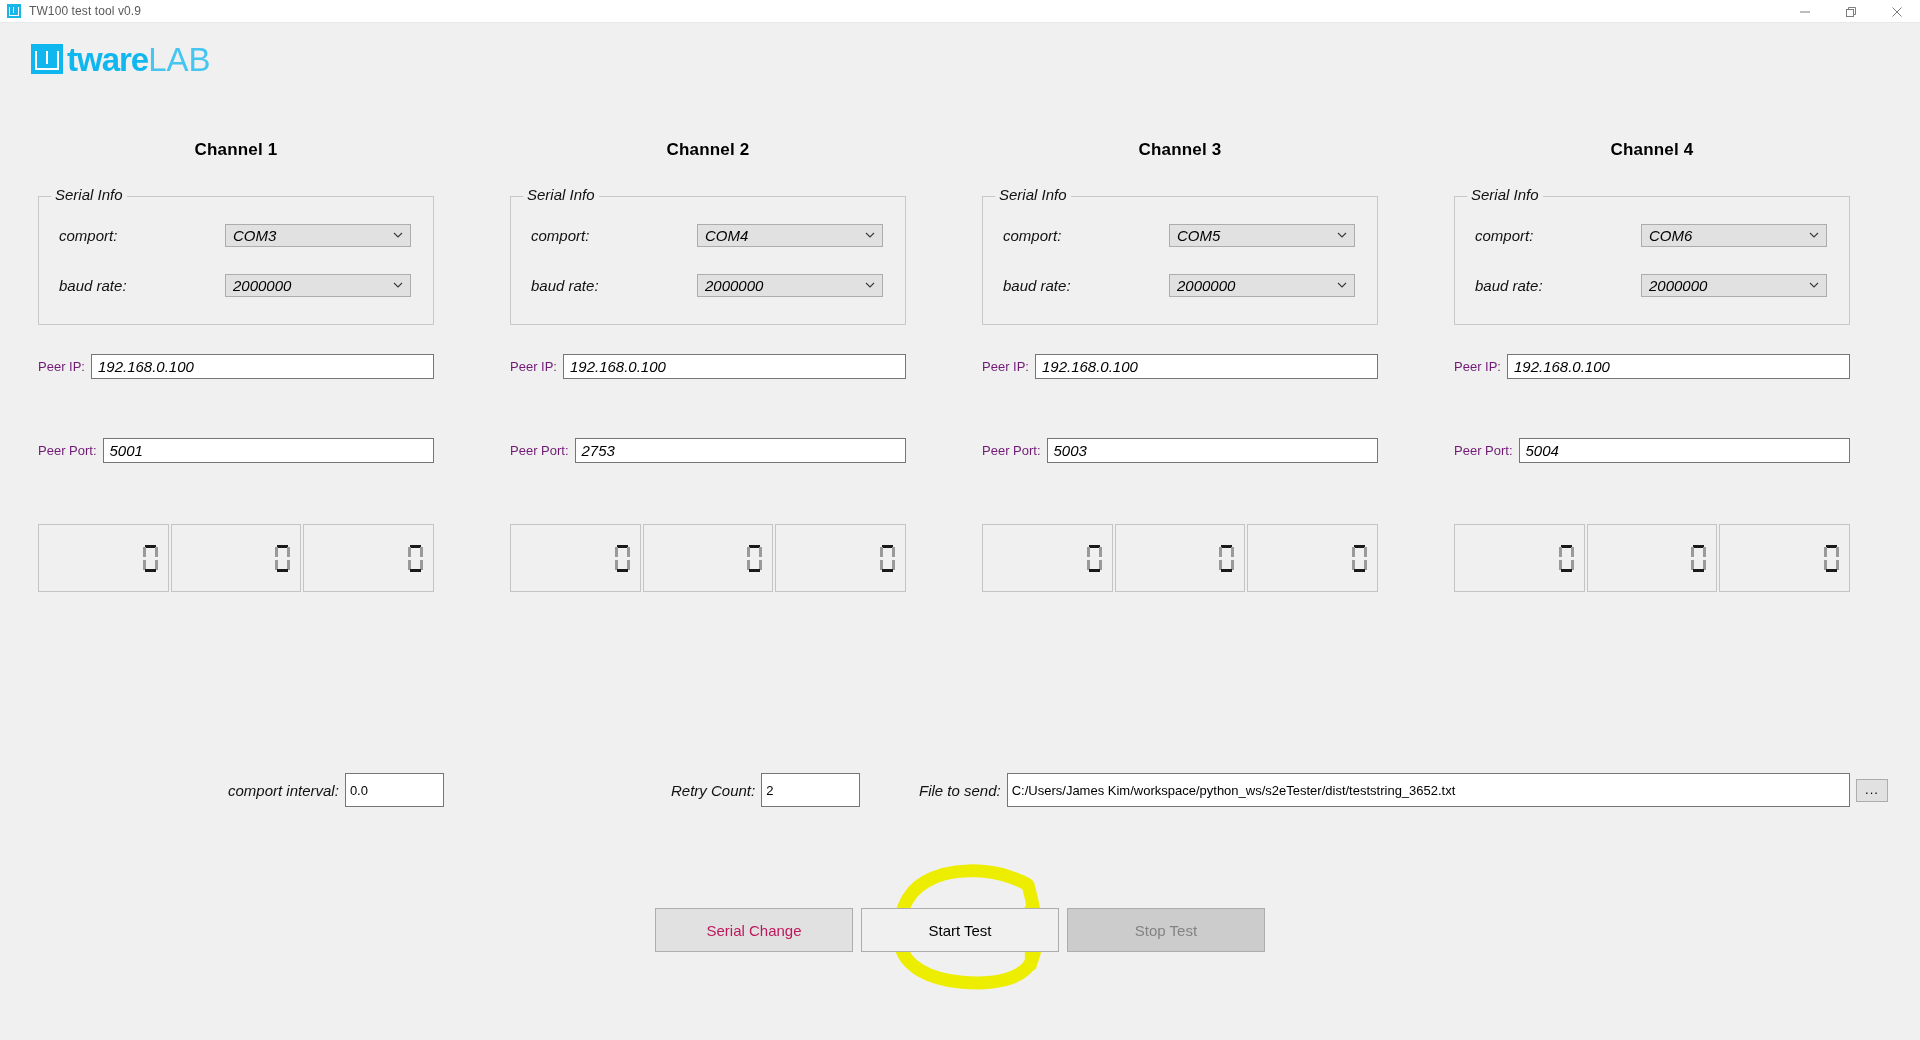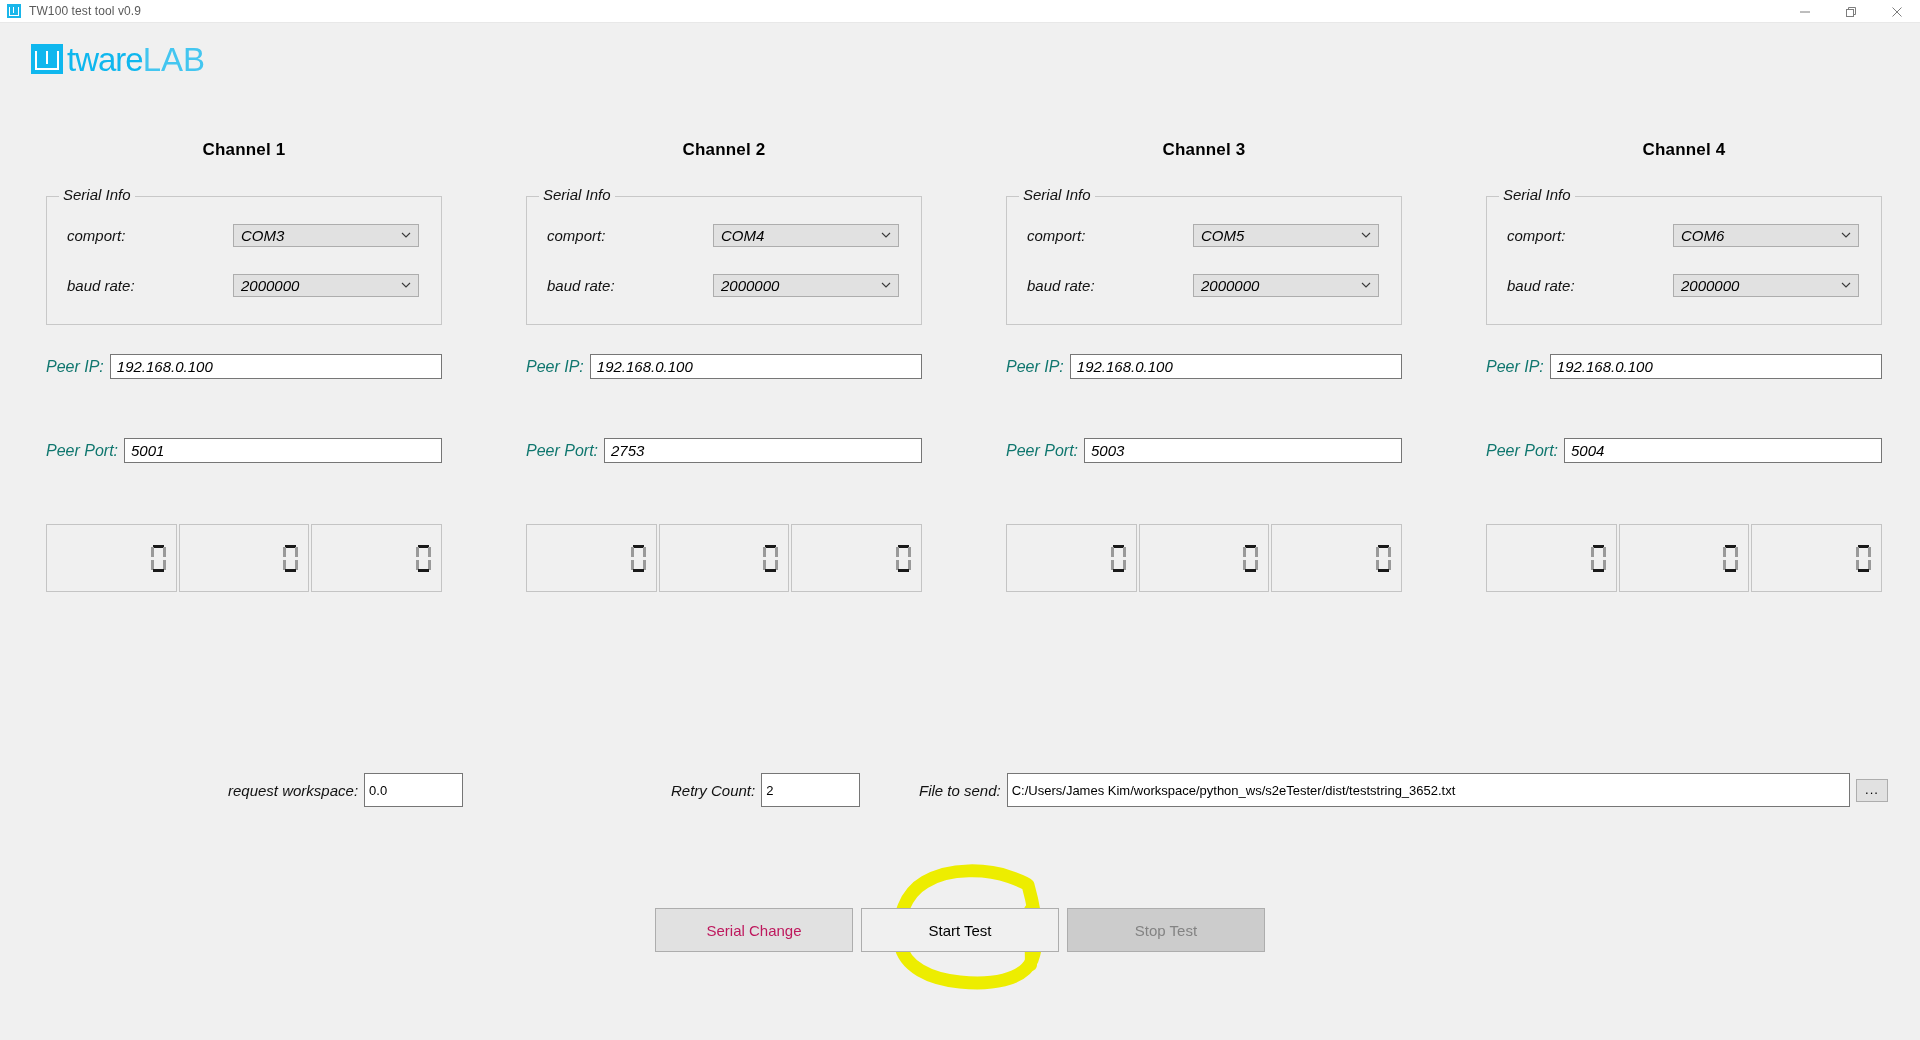--- a/index.html
+++ b/index.html
@@ -81,21 +81,21 @@
   }
   #logo-mark::after {
     content: "";
     position: absolute;
     left: 15px; top: 7px;
     width: 2px; height: 13px;
     background: #ffffff;
   }
   #logo-tware {
     font-size: 33px;
-    font-weight: normal;
+    font-weight: bold;
     color: #0fb7ee;
     letter-spacing: -1px;
     line-height: 1;
   }
   #logo-lab {
     font-size: 33px;
     font-weight: 300;
     color: #44c6f0;
     letter-spacing: 0px;
     line-height: 1;
@@ -103,21 +103,21 @@
 
   
   #channels {
     position: absolute;
     left: 0; top: 140px;
     width: 1920px;
     display: flex;
   }
   .channel {
     width: 472px;
-    margin-left: 8px;
+    margin-left: 0;
     padding: 0 38px 0 38px;
   }
   .ch-title {
     text-align: center;
     font-size: 17px;
     font-weight: bold;
     color: #000;
     margin: 0 0 36px 0;
     letter-spacing: .2px;
   }
@@ -172,23 +172,22 @@
   }
   .combo .chev svg { display: block; }
 
   
   .field-row {
     display: flex;
     align-items: center;
     height: 25px;
   }
   .field-row .lbl {
-    font-size: 16px;
-    font-style: italic;
-    color: #0f766e;
+    font-size: 13px;
+    color: #701a75;
     white-space: nowrap;
     margin-right: 6px;
   }
   .textbox {
     flex: 1;
     height: 25px;
     background: #ffffff;
     border: 1px solid #767676;
     display: flex;
     align-items: center;
@@ -647,21 +646,21 @@
             <i class="h hb"></i>
           </span>
       </div>
     </div>
   </div>
 
 </div>
 
 <div id="bottom-settings">
   <div id="ri-wrap">
-    <span class="bs-label">request workspace:</span>
+    <span class="bs-label">comport interval:</span>
     <div class="bs-input" id="ri-input">0.0</div>
   </div>
   <div id="rc-wrap">
     <span class="bs-label">Retry Count:</span>
     <div class="bs-input" id="rc-input">2</div>
   </div>
   <div id="fs-wrap">
     <span class="bs-label">File to send:</span>
     <div class="bs-input" id="fs-input">C:/Users/James Kim/workspace/python_ws/s2eTester/dist/teststring_3652.txt</div>
     <div id="browse-btn">...</div>

